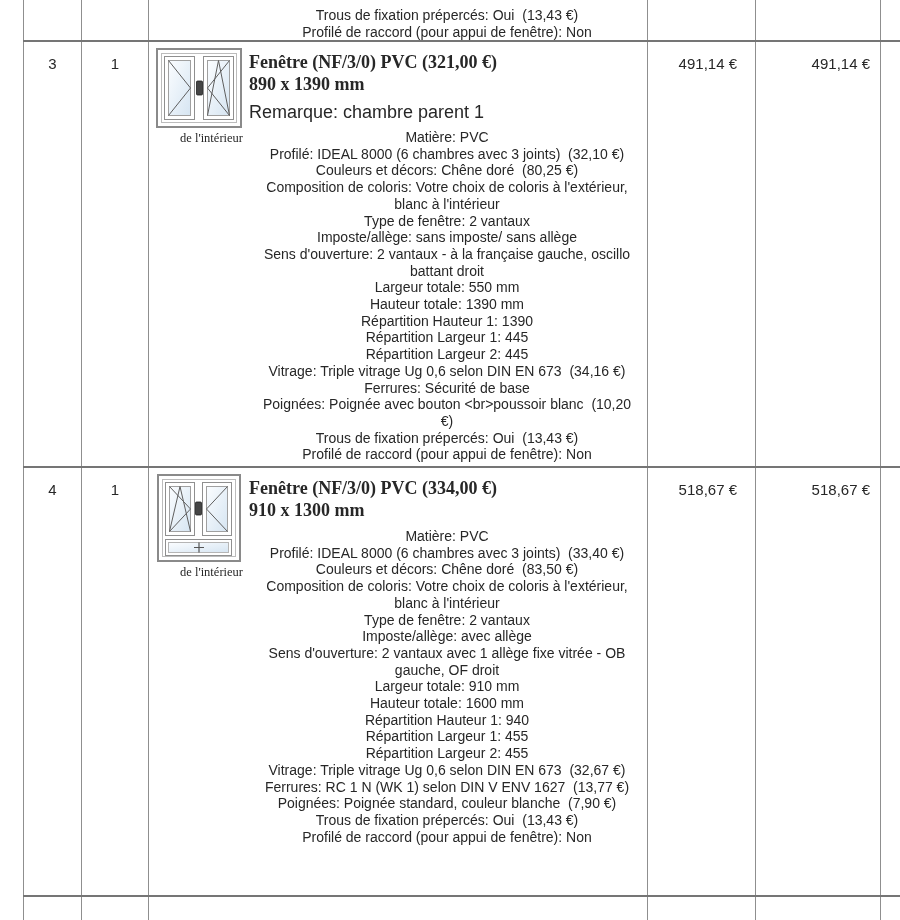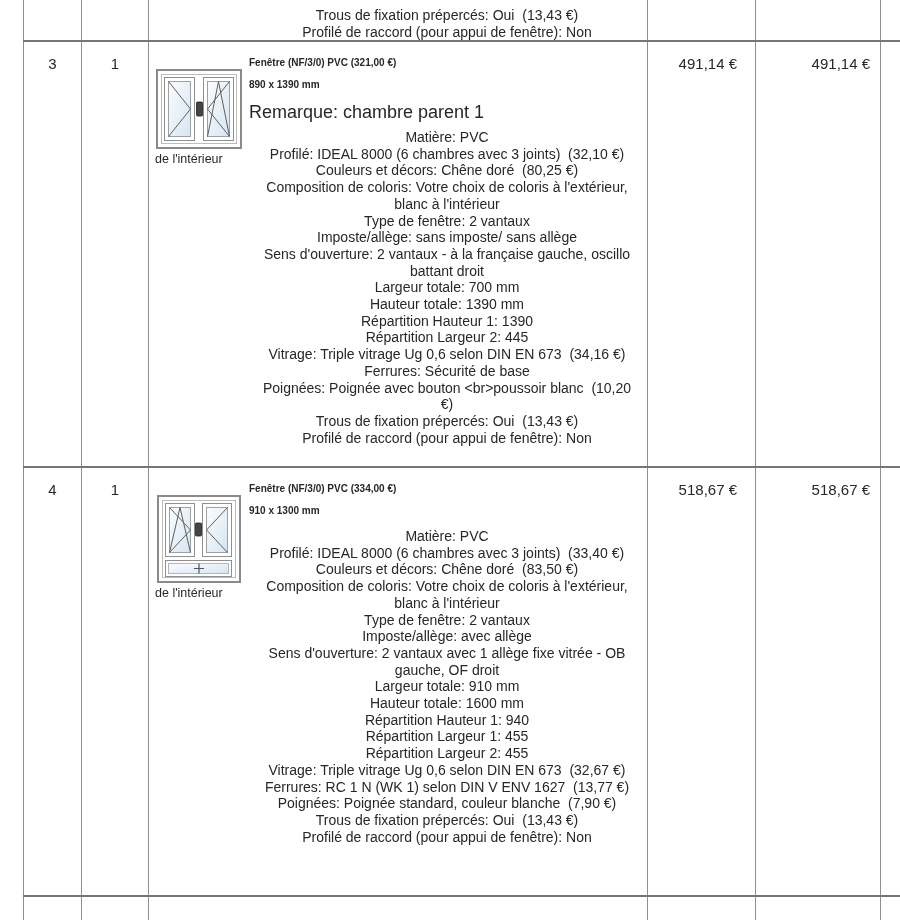--- a/index.html
+++ b/index.html
@@ -18,24 +18,24 @@
   .c-total{width:125px;text-align:right;font-size:15px;padding:13px 10px 0 0;}
   .c-stub{width:39px;}
   .r-top{height:40px;overflow:hidden;}
   .r-item3{height:424px;}
   .r-item4{height:427px;}
   .r-bot{height:23px;}
   .desc-pad{margin-left:100px;width:396px;}
   .clip-top{margin-top:-4px;}
   .details div{font-size:14px;line-height:16.7px;white-space:nowrap;text-align:center;}
   .desc-body{margin-left:100px;width:396px;padding-top:10px;}
-  .title div{font-size:10px;font-weight:bold;line-height:21.5px;}
+  .title div{font-size:18px;font-weight:bold;line-height:21.5px;font-family:Liberation Serif, serif;}
   .remark{font-size:18px;line-height:20px;margin-top:7px;}
   .details{margin-top:7px;}
-  .img-block{position:absolute;left:6px;top:27px;width:88px;text-align:left;}
+  .img-block{position:absolute;left:6px;top:6px;width:88px;text-align:right;font-family:Liberation Serif, serif;}
   .caption{font-size:12.5px;margin-top:3px;color:#272727;}
   svg{display:block;margin:0 auto;}
 </style>
 </head>
 <body>
 
 <svg width="0" height="0" aria-hidden="true">
   <defs>
     <linearGradient id="glass" x1="0" y1="0" x2="1" y2="1">
       <stop offset="0" stop-color="#fbfdff"></stop>
@@ -92,23 +92,24 @@
         <div class="details">
             <div>Matière: PVC</div>
             <div>Profilé: IDEAL 8000 (6 chambres avec 3 joints) &nbsp;(32,10 €)</div>
             <div>Couleurs et décors: Chêne doré &nbsp;(80,25 €)</div>
             <div>Composition de coloris: Votre choix de coloris à l'extérieur,</div>
             <div>blanc à l'intérieur</div>
             <div>Type de fenêtre: 2 vantaux</div>
             <div>Imposte/allège: sans imposte/ sans allège</div>
             <div>Sens d'ouverture: 2 vantaux - à la française gauche, oscillo</div>
             <div>battant droit</div>
-            <div>Largeur totale: 700 mm</div>
+            <div>Largeur totale: 550 mm</div>
             <div>Hauteur totale: 1390 mm</div>
             <div>Répartition Hauteur 1: 1390</div>
+            <div>Répartition Largeur 1: 445</div>
             <div>Répartition Largeur 2: 445</div>
             <div>Vitrage: Triple vitrage Ug 0,6 selon DIN EN 673 &nbsp;(34,16 €)</div>
             <div>Ferrures: Sécurité de base</div>
             <div>Poignées: Poignée avec bouton &lt;br&gt;poussoir blanc &nbsp;(10,20</div>
             <div>€)</div>
             <div>Trous de fixation prépercés: Oui &nbsp;(13,43 €)</div>
             <div>Profilé de raccord (pour appui de fenêtre): Non</div>
           </div>
       </div>
     </div>

